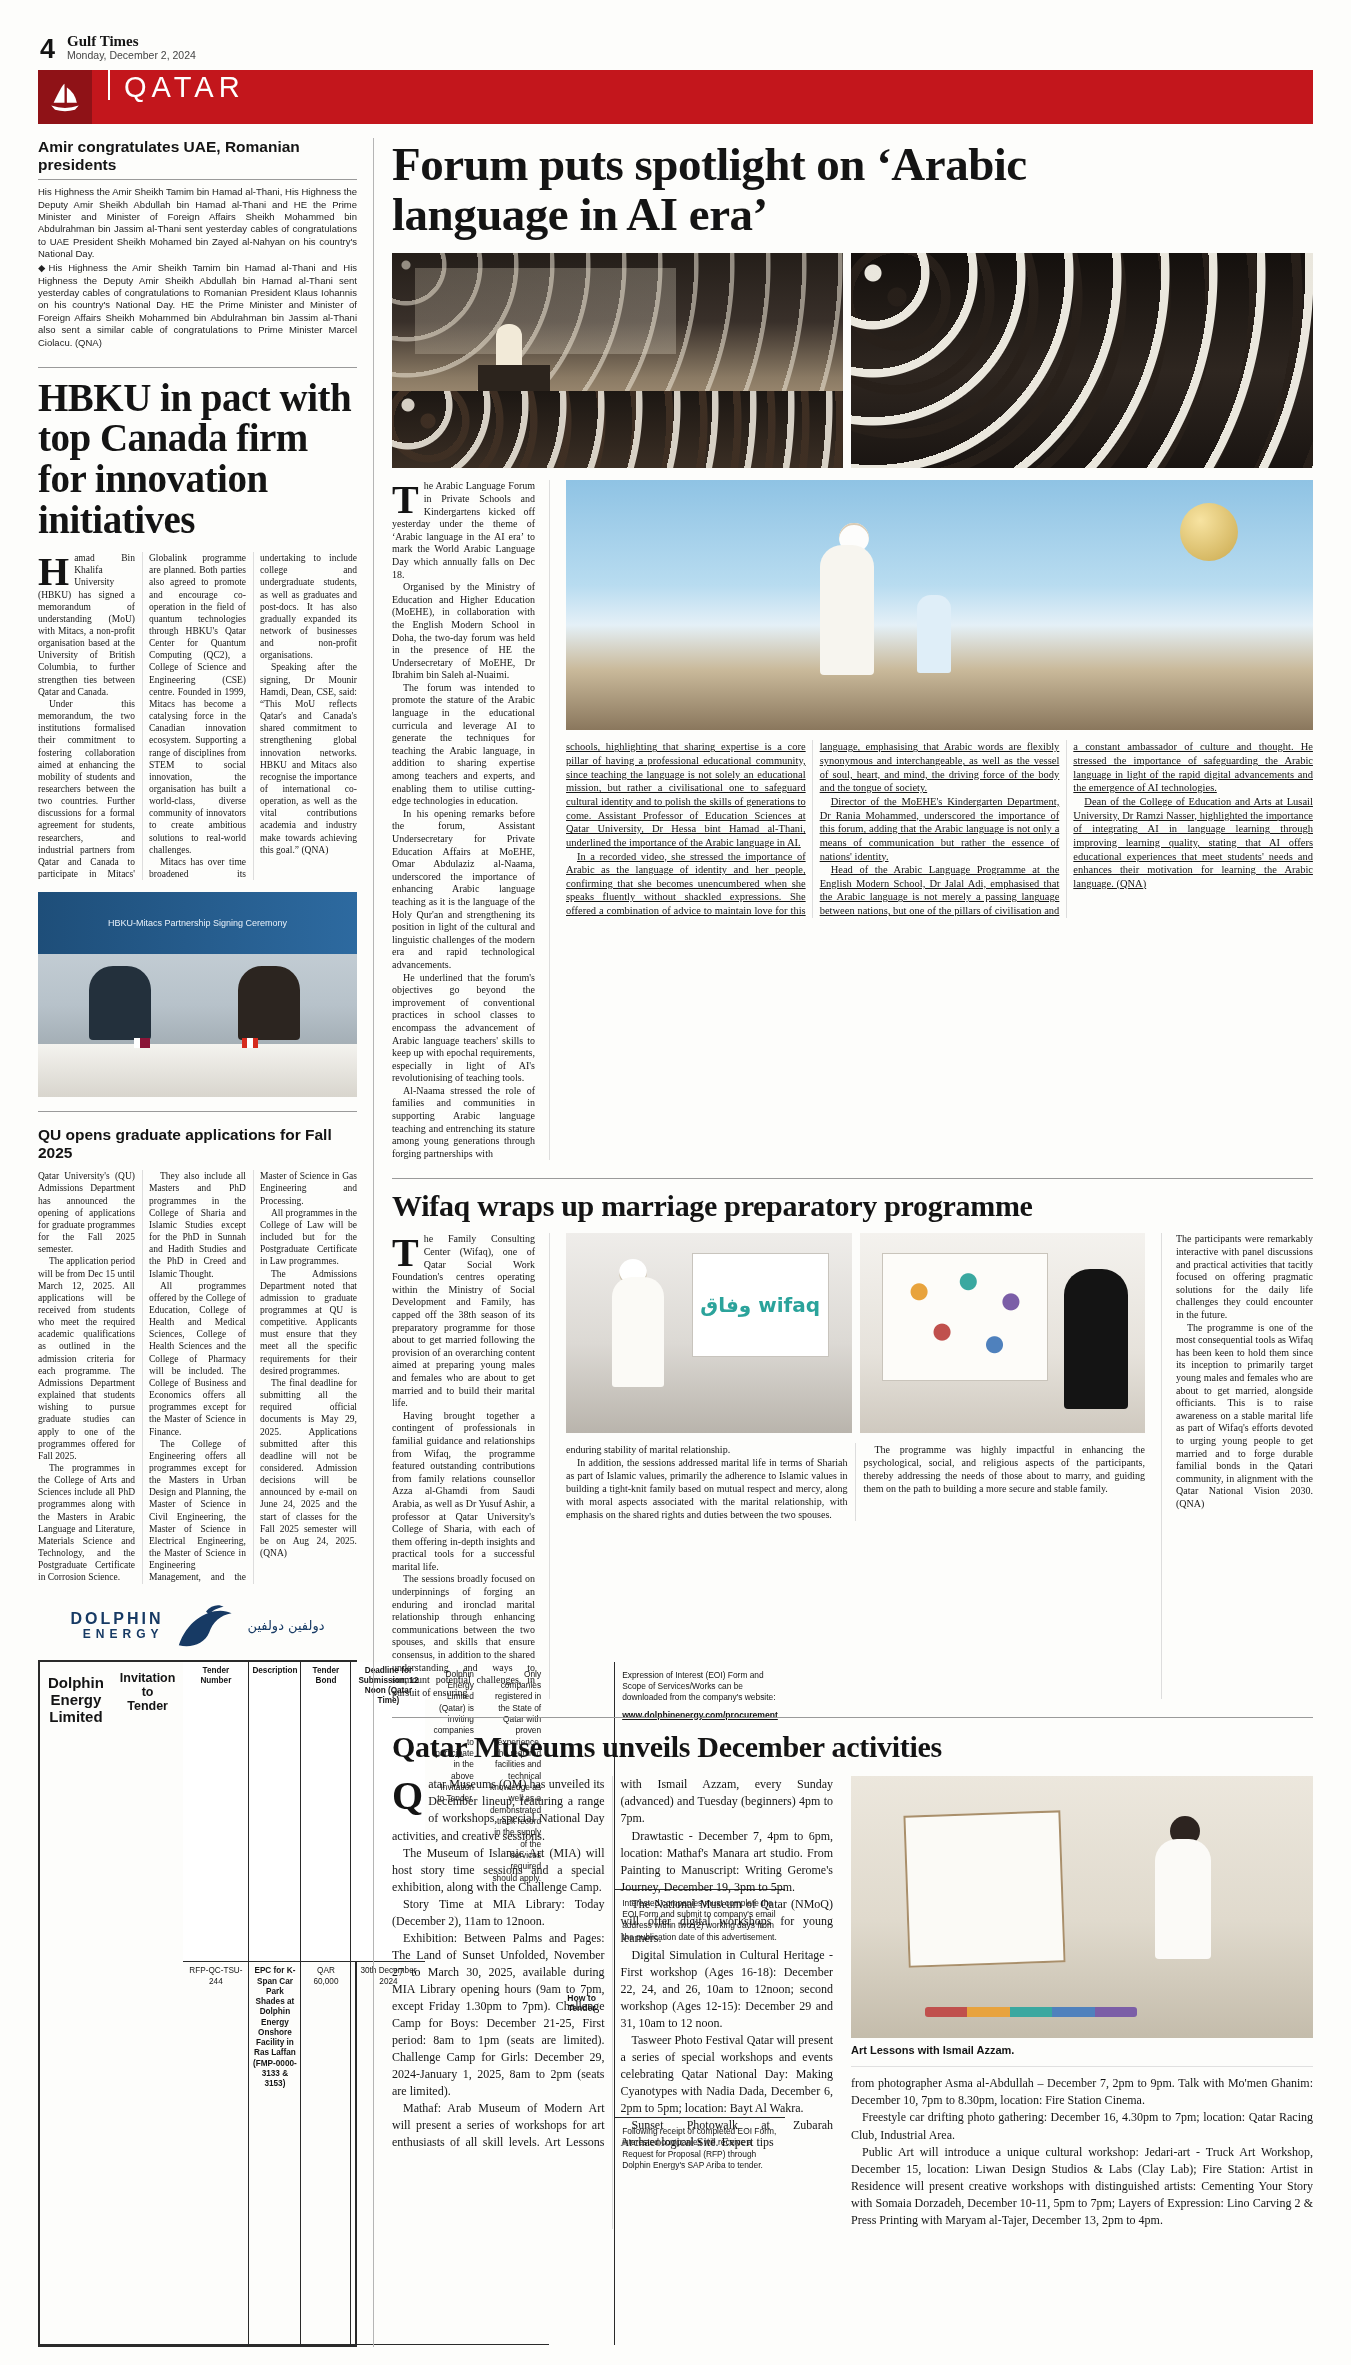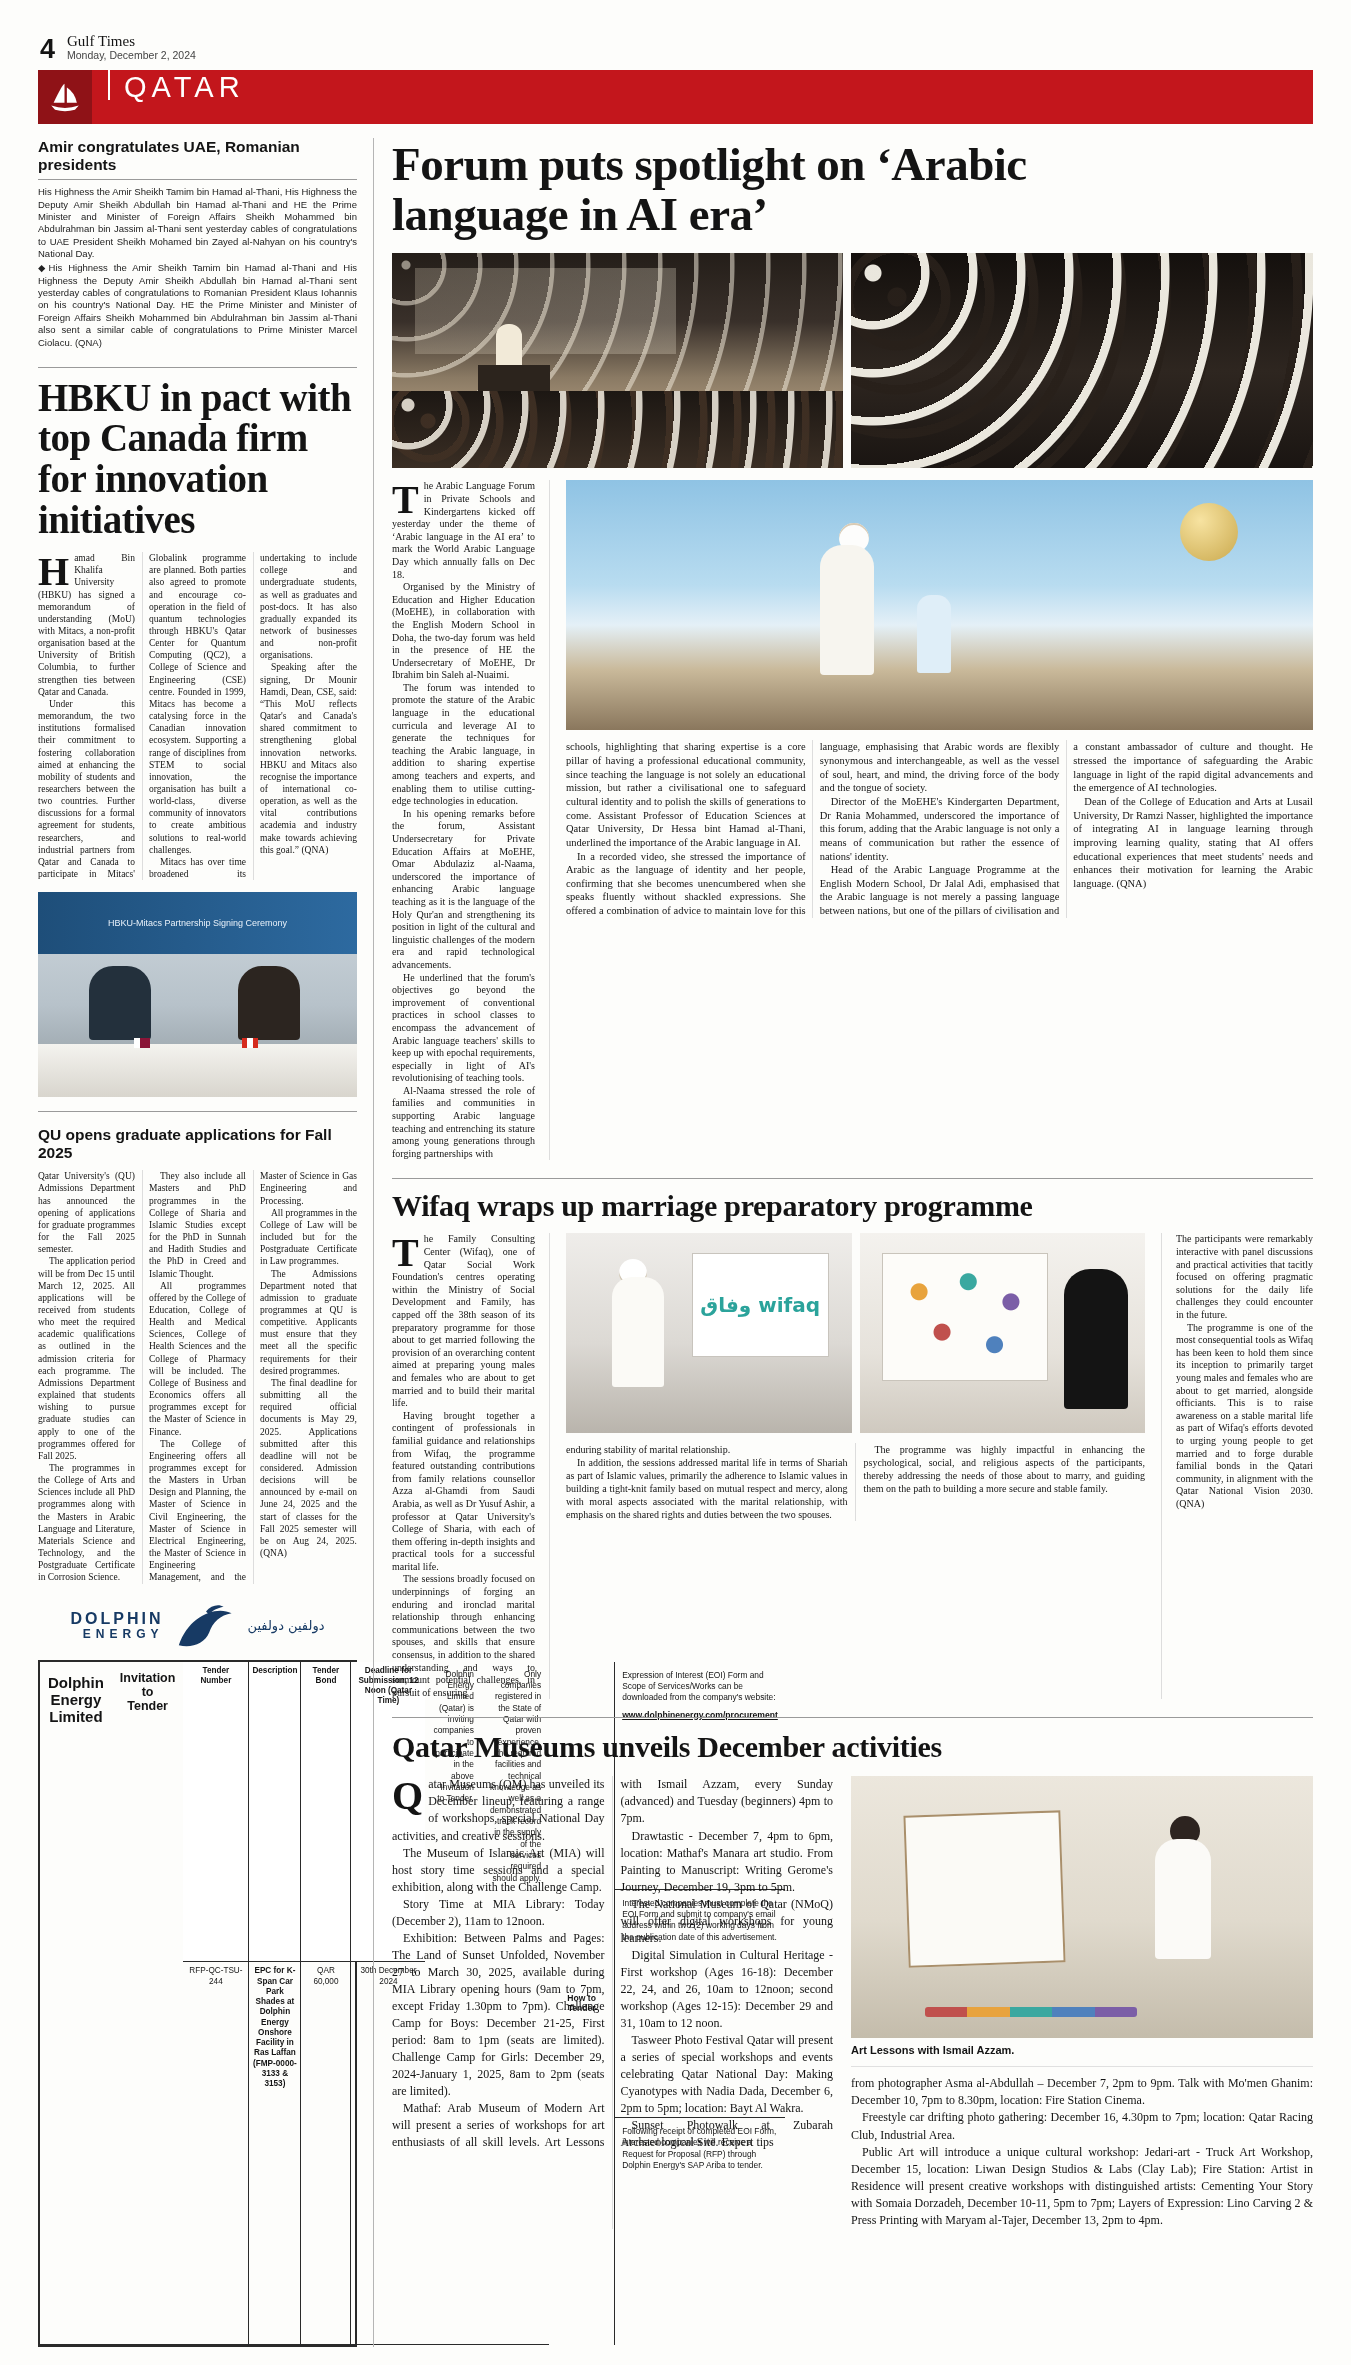--- a/index.html
+++ b/index.html
@@ -8,21 +8,21 @@
   .page {
     width:1351px; height:2365px; margin:0 auto; background:#fdfdfb;
     padding:30px 38px 18px 38px; overflow:hidden;
     display:flex; flex-direction:column;
   }
 
   
   .masthead { display:flex; align-items:flex-end; gap:12px; padding:4px 0 8px 2px; }
   .page-num { font-family:"Liberation Sans",sans-serif; font-size:27px; font-weight:bold; line-height:.9; }
   .mast-right { display:flex; flex-direction:column; line-height:1.05; padding-bottom:1px; }
-  .paper-name { font-size:15px; font-weight:normal; font-family:"Liberation Serif",serif; }
+  .paper-name { font-size:15px; font-weight:bold; font-family:"Liberation Serif",serif; }
   .issue-date { font-size:10.5px; color:#444; font-family:"Liberation Sans",sans-serif; }
 
   
   .section-banner { display:flex; align-items:flex-start; background:#c3161c; height:54px; flex:none; }
   .banner-logo { width:54px; height:54px; background:#8f1217; display:flex; align-items:center; justify-content:center; flex:none; }
   .banner-sep { width:2px; height:30px; background:#ffffff; margin:0 14px 0 16px; }
   .section-title { color:#fff; font-family:"Liberation Sans",sans-serif; font-size:29px; letter-spacing:5px; font-weight:400; padding-top:1px; }
 
   
   .content { flex:1; display:flex; min-height:0; margin-top:14px; overflow:hidden; }
@@ -130,21 +130,21 @@
   .how-box:last-child { border-bottom:none; }
   .ad-url { display:block; text-align:center; font-weight:bold; text-decoration:underline; margin-top:6px; font-size:8.6px; }
 
   
   .forum-title { font-size:47px; line-height:1.06; font-weight:bold; letter-spacing:-.5px; max-width:640px; margin:2px 0 14px 0; }
   .forum-photos { display:flex; gap:8px; margin-bottom:12px; }
   .forum-photos .ph-a { width:49%; height:215px; }
   .forum-photos .ph-b { flex:1; height:215px; }
   .forum-body { display:flex; gap:16px; }
   .fb-col1 { width:158px; flex:none; font-size:10px; line-height:1.26; padding-right:14px; border-right:1px solid #ddd; }
-  .fb-right { flex:1; min-width:0; display:flex; flex-direction:column; }
+  .fb-right { flex:1; min-width:0; display:flex; flex-direction:column;text-decoration:underline; }
   .fb-right .ph-c { width:100%; height:250px; margin-bottom:10px; }
   .fb-rest { font-size:10.5px; line-height:1.3; }
 
   
   .wifaq { margin-top:18px; padding-top:10px; }
   .wifaq-title { font-size:30px; font-weight:bold; letter-spacing:-.3px; margin-bottom:10px; }
   .wifaq-body { display:flex; gap:16px; }
   .wb-col1 { width:158px; flex:none; font-size:10px; line-height:1.26; padding-right:14px; border-right:1px solid #ddd; }
   .wb-mid { flex:1; min-width:0; display:flex; flex-direction:column; }
   .wb-photos { display:flex; gap:8px; margin-bottom:10px; }

